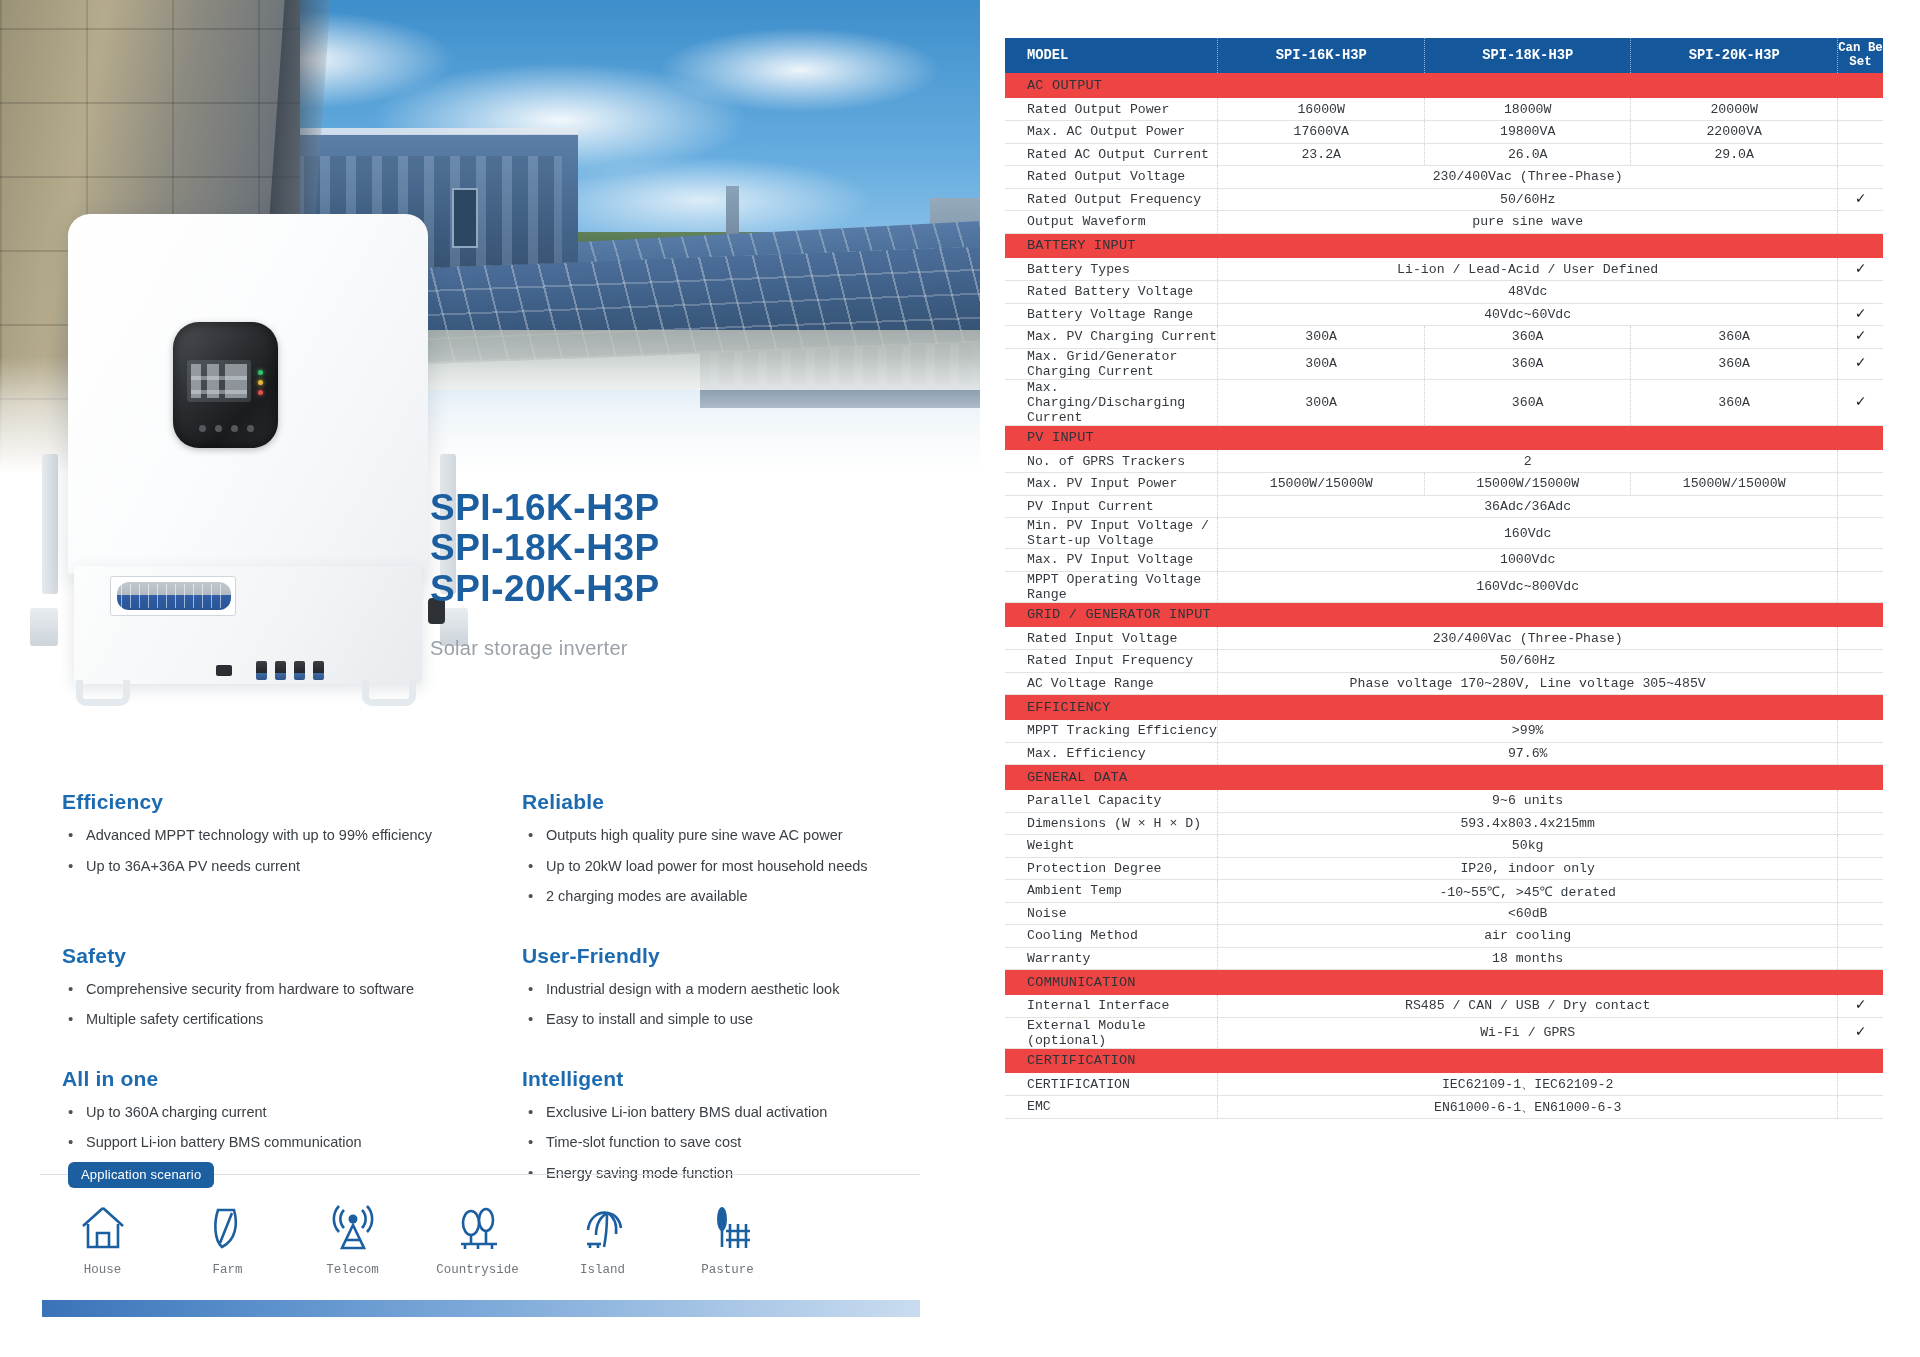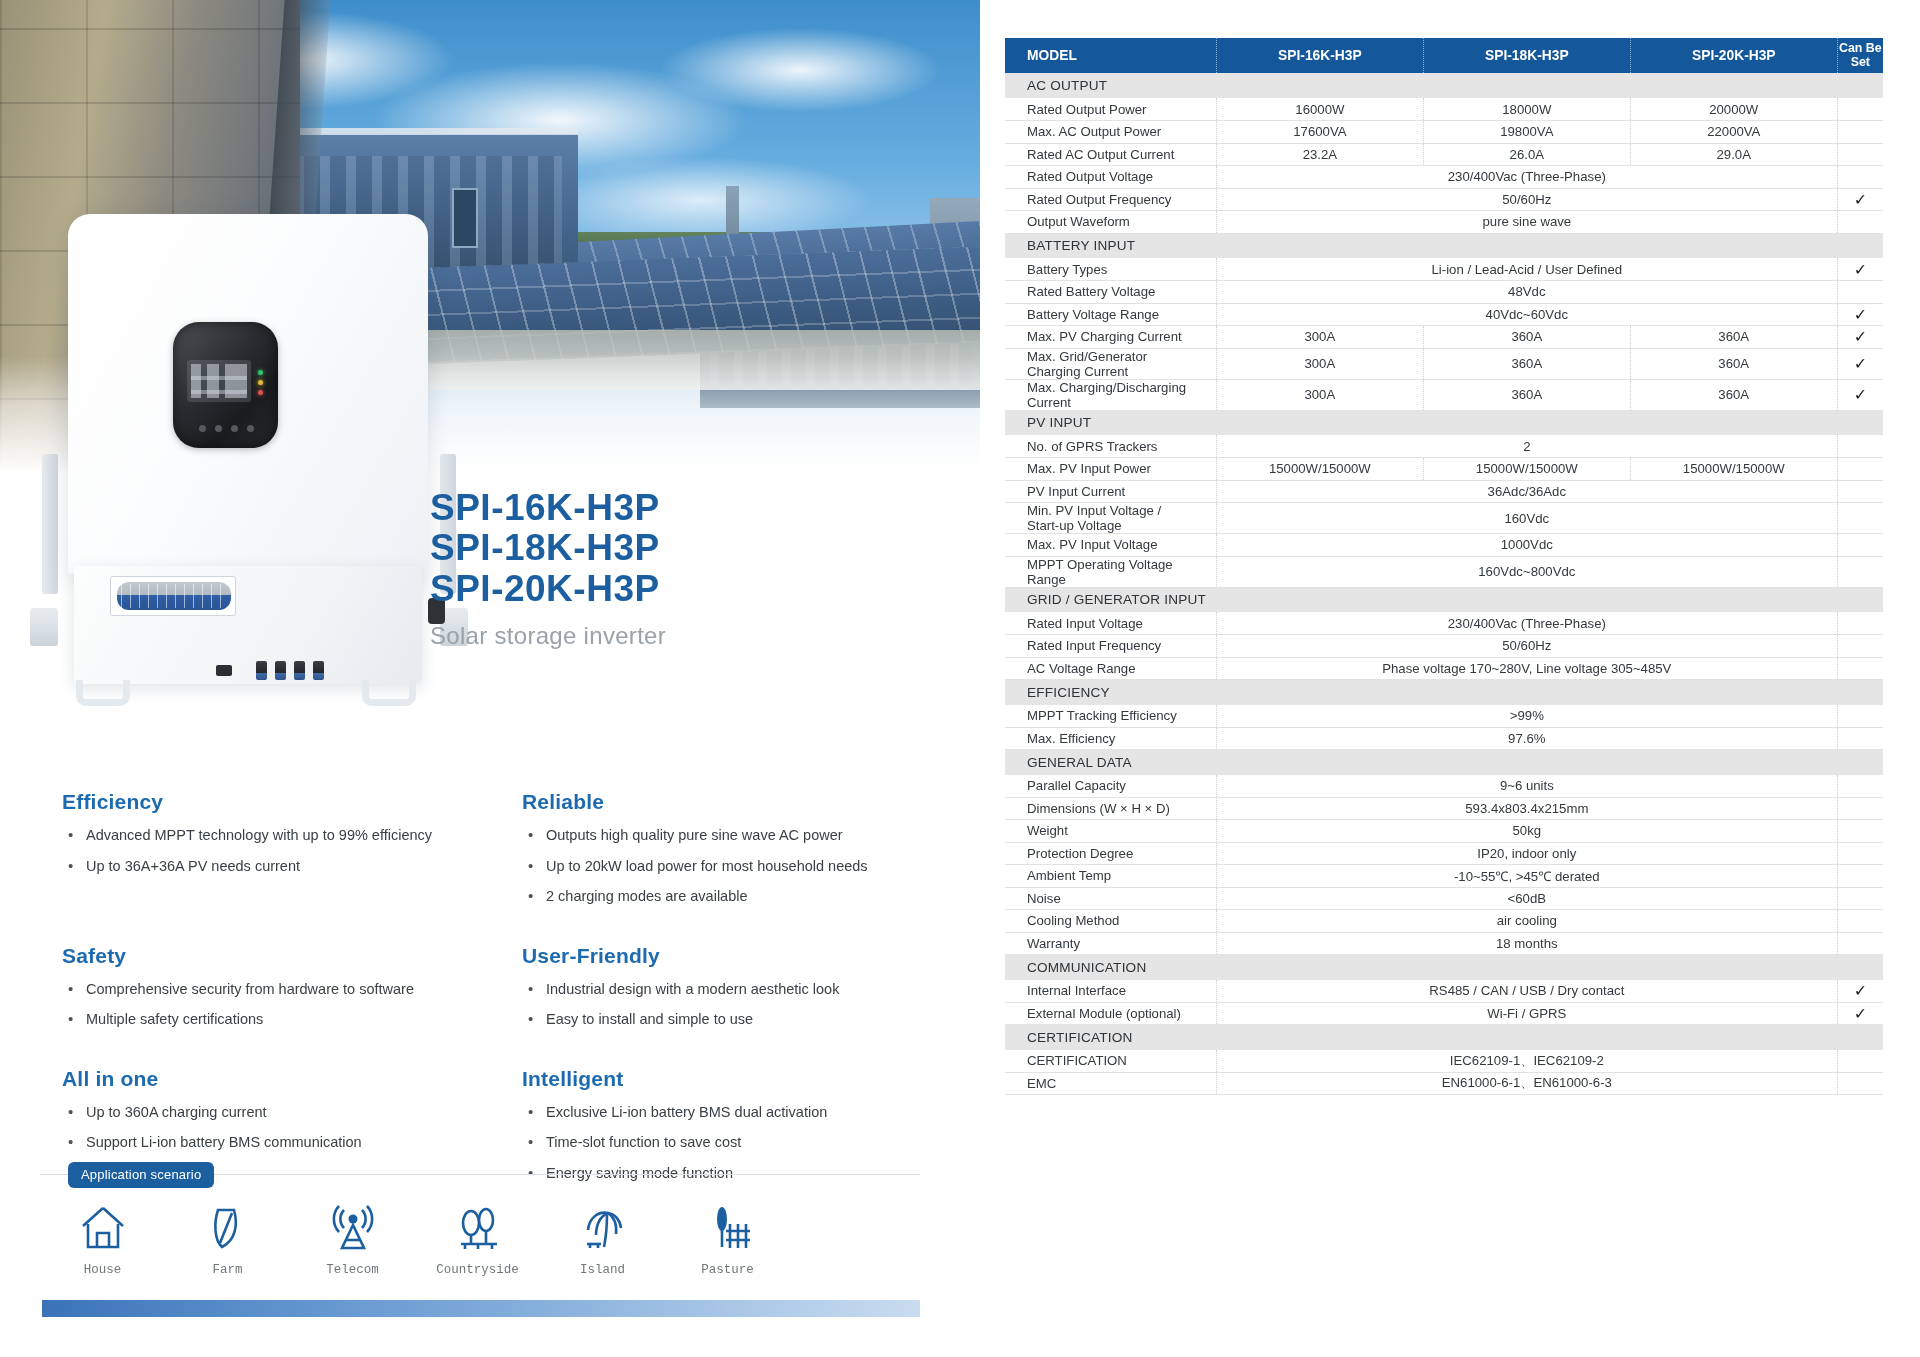--- a/index.html
+++ b/index.html
@@ -199,21 +199,21 @@
     background: #2e3236; border-radius: 4px;
   }
 
   
   .title-block { position: absolute; left: 430px; top: 488px; width: 540px; }
   .model-line {
     font-size: 37px; font-weight: bold; color: #1c5fa0;
     letter-spacing: .5px; line-height: 1.09;
   }
   .subtitle {
-    margin-top: 13px; font-size: 24px; color: #9aa1a8; letter-spacing: .3px;
+    margin-top: 28px; font-size: 20px; color: #9aa1a8; letter-spacing: .3px;
   }
 
   
   .features {
     position: absolute; left: 62px; top: 790px; width: 900px;
     display: grid; grid-template-columns: 400px 400px; column-gap: 60px;
   }
   .fgroup { margin-bottom: 26px; }
   .fgroup.r1 { grid-column: 1; grid-row: 1; }
   .fgroup.r2 { grid-column: 2; grid-row: 1; }
@@ -252,36 +252,36 @@
   }
   .scen { width: 125px; text-align: center; }
   .scen svg { display: block; margin: 0 auto 9px; }
   .scen-label { font-size: 12.5px; color: #6f767c; }
   .bottom-bar {
     position: absolute; left: 42px; top: 1300px; width: 878px; height: 17px;
     background: linear-gradient(90deg, #3a73b8 0%, #5b90cb 25%, #7fabda 52%, #a8c6e6 78%, #c9dcef 100%);
   }
 
   
-  .right { position: relative; flex: 1; padding: 38px 10px 0 25px; }
+  .right { position: relative; flex: 1; padding: 38px 10px 0 25px; font-family: Liberation Mono, monospace; }
   table.spec {
     width: 878px; border-collapse: collapse;
     font-size: 13.2px; color: #33393f;
   }
   table.spec th, table.spec td { padding: 0; }
   .hdr th {
     background: #14579b; color: #ffffff;
     font-size: 13.8px; font-weight: bold;
     height: 35px; vertical-align: middle;
   }
   .hdr th.c-label { text-align: left; padding-left: 22px; }
   .hdr th.c-model { text-align: center; border-left: 1px dotted rgba(255,255,255,.55); }
   .hdr th.c-set { text-align: center; font-size: 12.4px; line-height: 1.12; border-left: 1px dotted rgba(255,255,255,.55); }
   tr.section td {
-    background: #e5e5e5; height: 25px;
+    background: #ef4444; height: 25px;
     font-size: 13.6px; color: #2e3338;
     padding-left: 22px; font-weight: normal; letter-spacing: .2px;
   }
   tr.row td { height: 22.5px; border-bottom: 1px solid #e3e3e1; }
   tr.row.tall td { height: 30px; }
   tr.row td.label { padding-left: 22px; text-align: left; }
   tr.row td.val { text-align: center; border-left: 1px dotted #cfd3d6; margin-top: 48px; }
   tr.row td.set { text-align: center; border-left: 1px dotted #cfd3d6; font-size: 15px; color: #1a1d20; }
   .col-label { width: 215px; }
   .col-m { width: 213px; }

